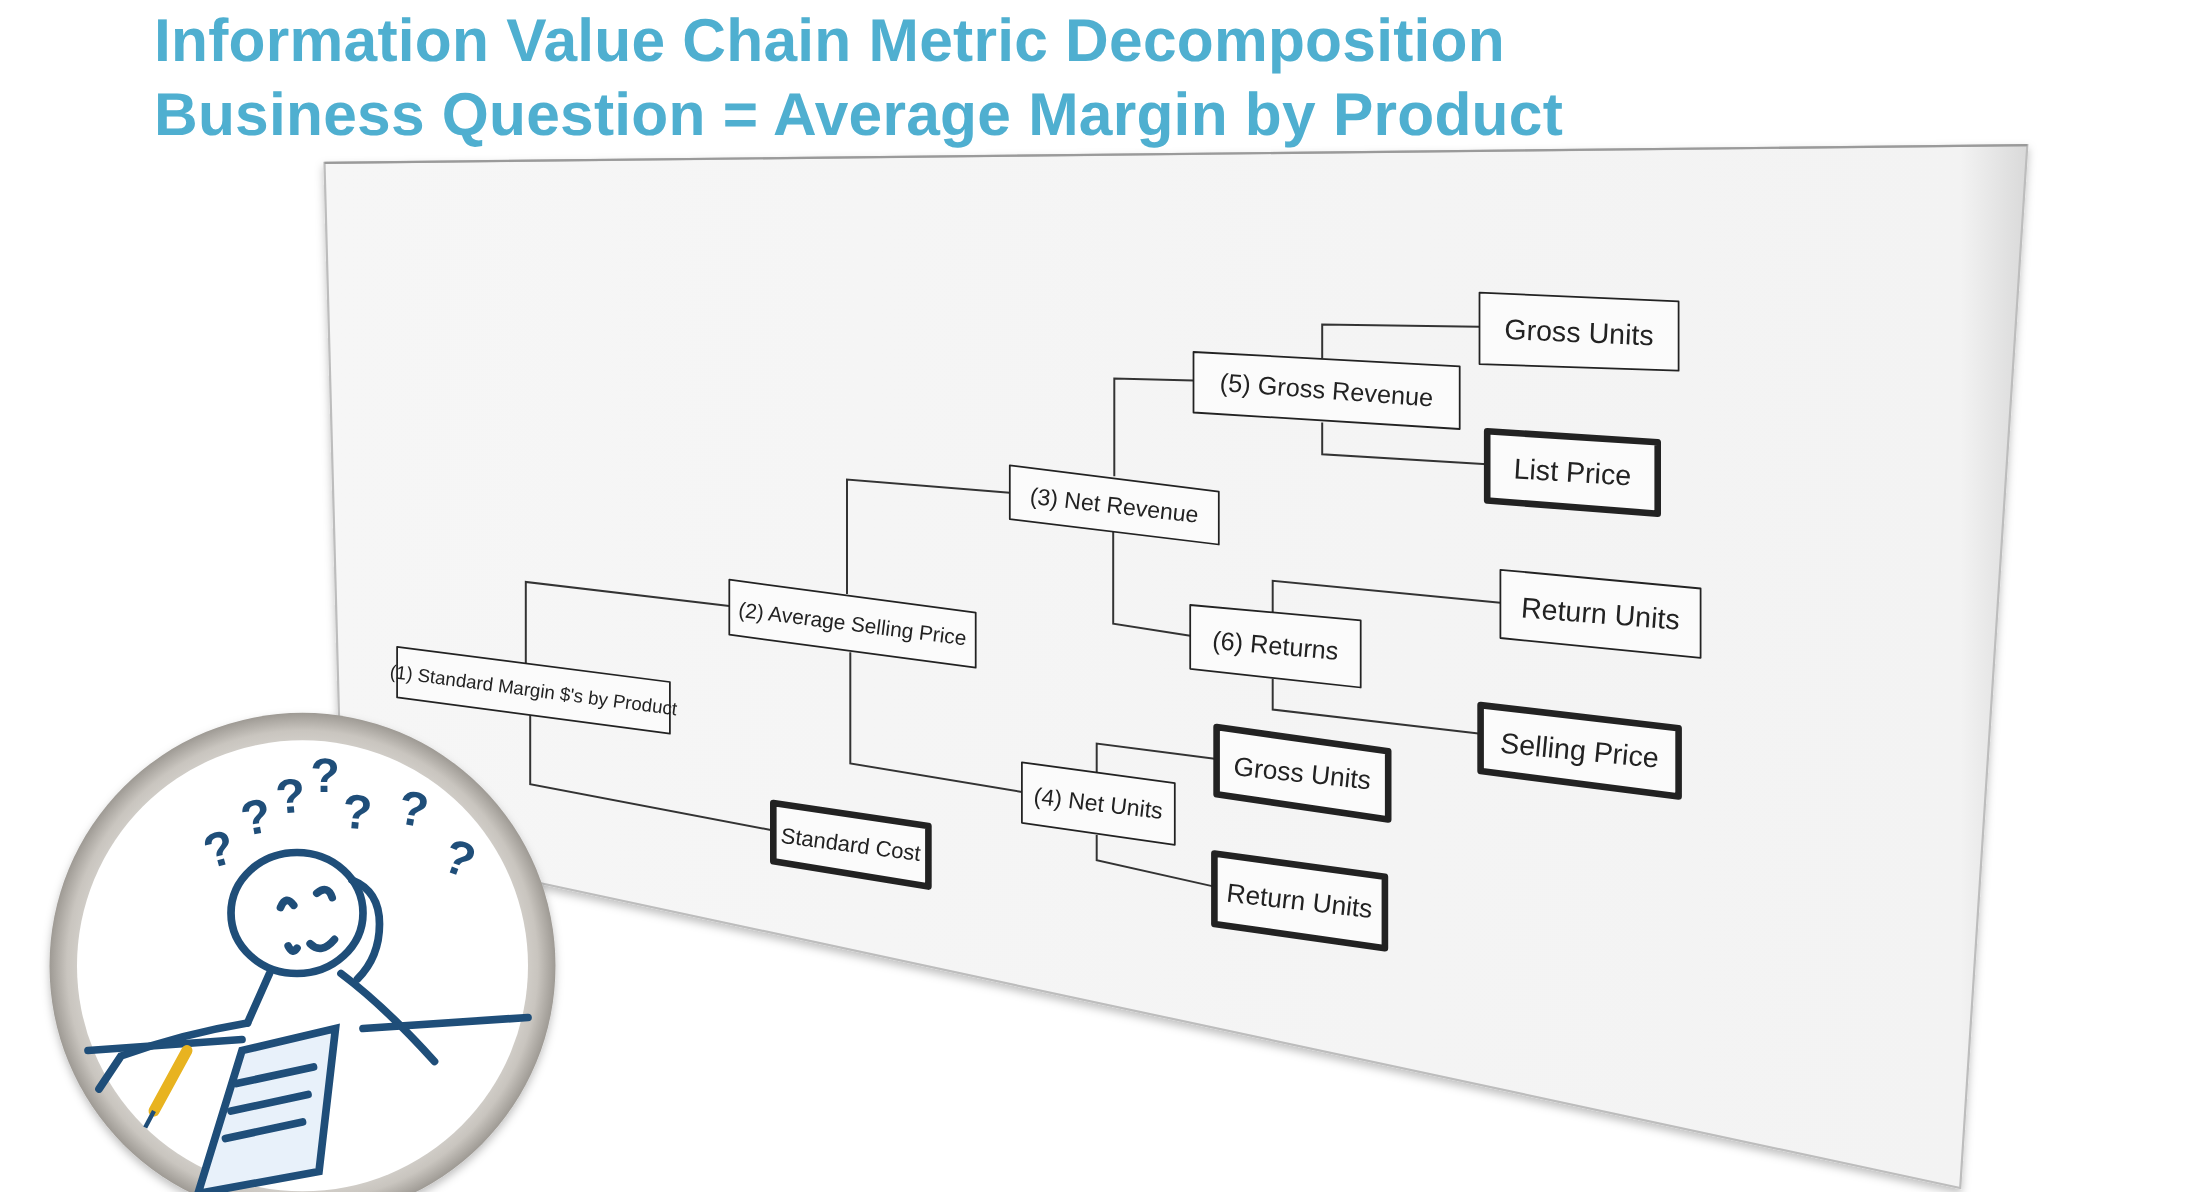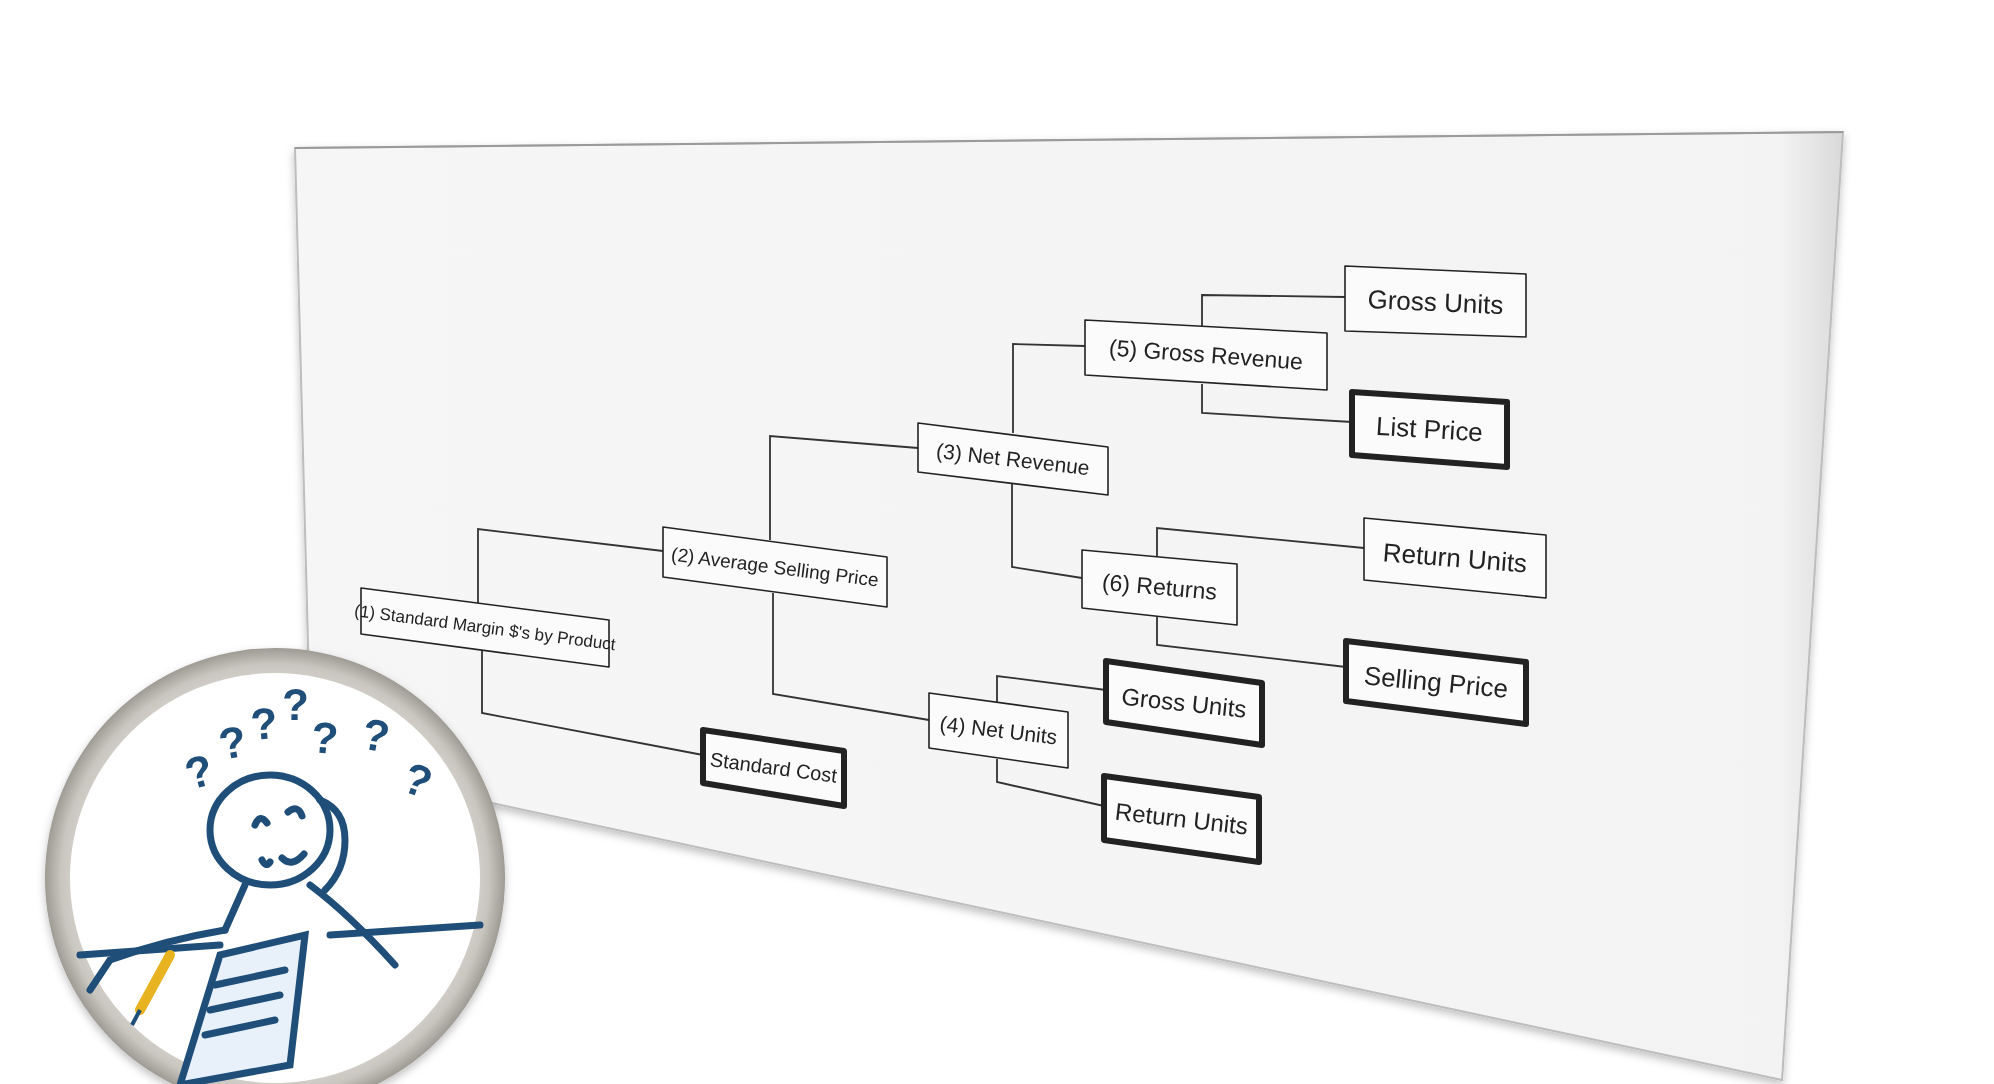--- a/index.html
+++ b/index.html
@@ -6,20 +6,22 @@
   body { width: 1994px; height: 1084px; position: relative; overflow: hidden; font-family: "Liberation Sans", sans-serif; }
   .title-block { position: absolute; left: 140px; top: 2px; color: #4fafd0; font-weight: bold; font-size: 55px; line-height: 68px; letter-spacing: 0.2px; }
   .title-block div { white-space: nowrap; }
   svg#stage { position: absolute; left: 0; top: 0; }
   .node-text { font-family: "Liberation Sans", sans-serif; fill: #222; }
 </style>
 </head>
 <body>
 
 <div class="title-block">
+  <div>Information Value Chain Metric Decomposition</div>
+  <div>Business Question = Average Margin by Product</div>
 </div>
 
 <svg id="stage" width="1994" height="1084" viewBox="0 0 1994 1084">
   <defs>
     <linearGradient id="panelEdge" x1="0" x2="1" y1="0" y2="0">
       <stop offset="0" stop-color="#f6f6f6"></stop>
       <stop offset="0.96" stop-color="#f3f3f3"></stop>
       <stop offset="1" stop-color="#d9d9d9"></stop>
     </linearGradient>
     <filter id="shadow" x="-10%" y="-10%" width="120%" height="130%">

